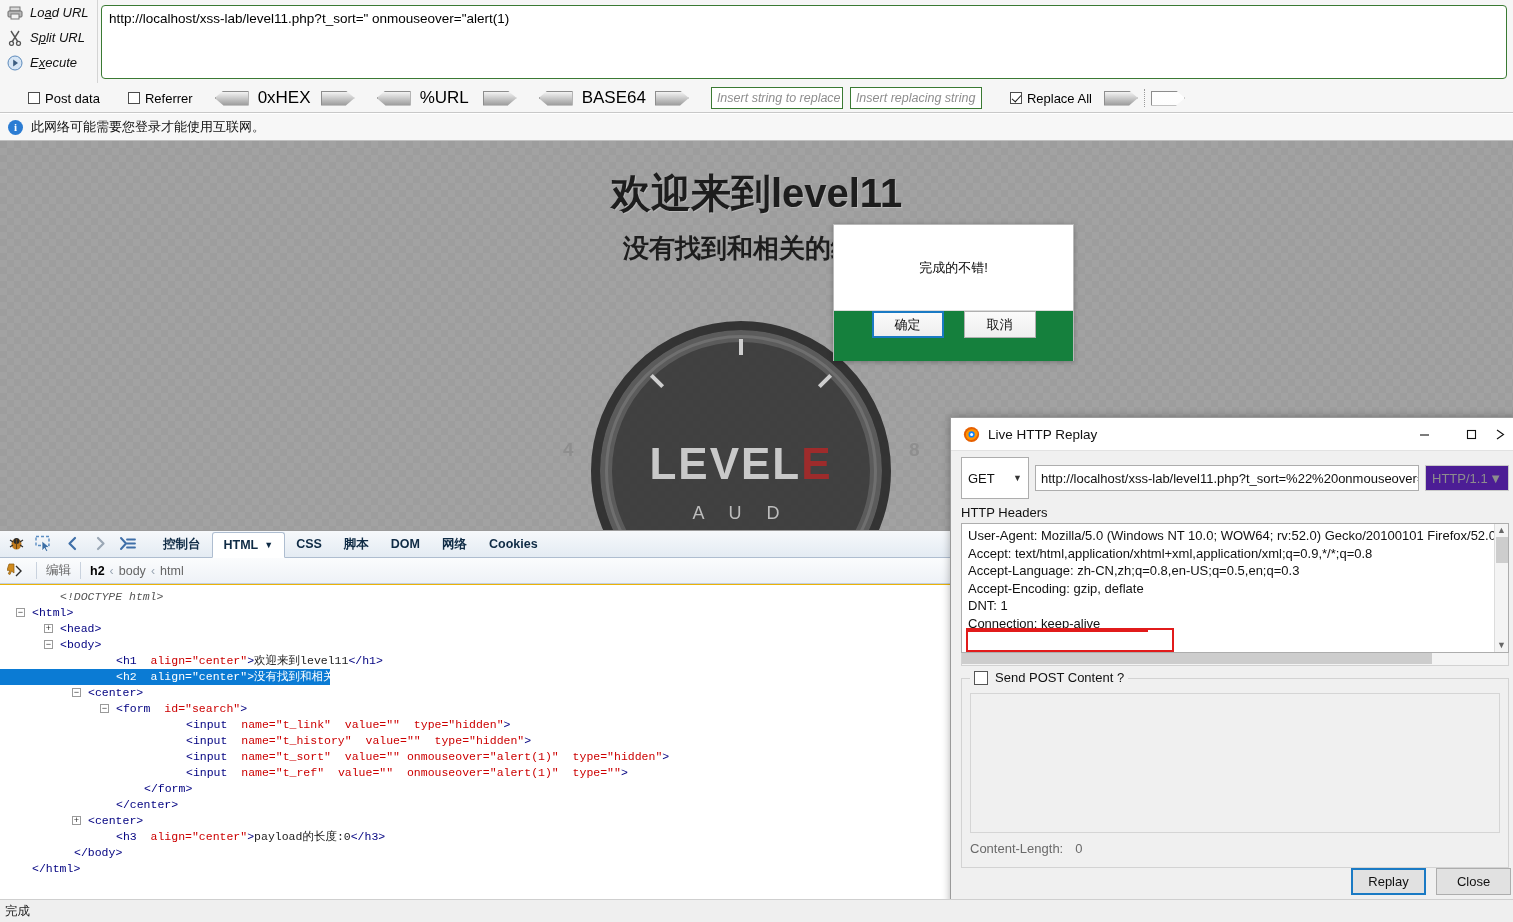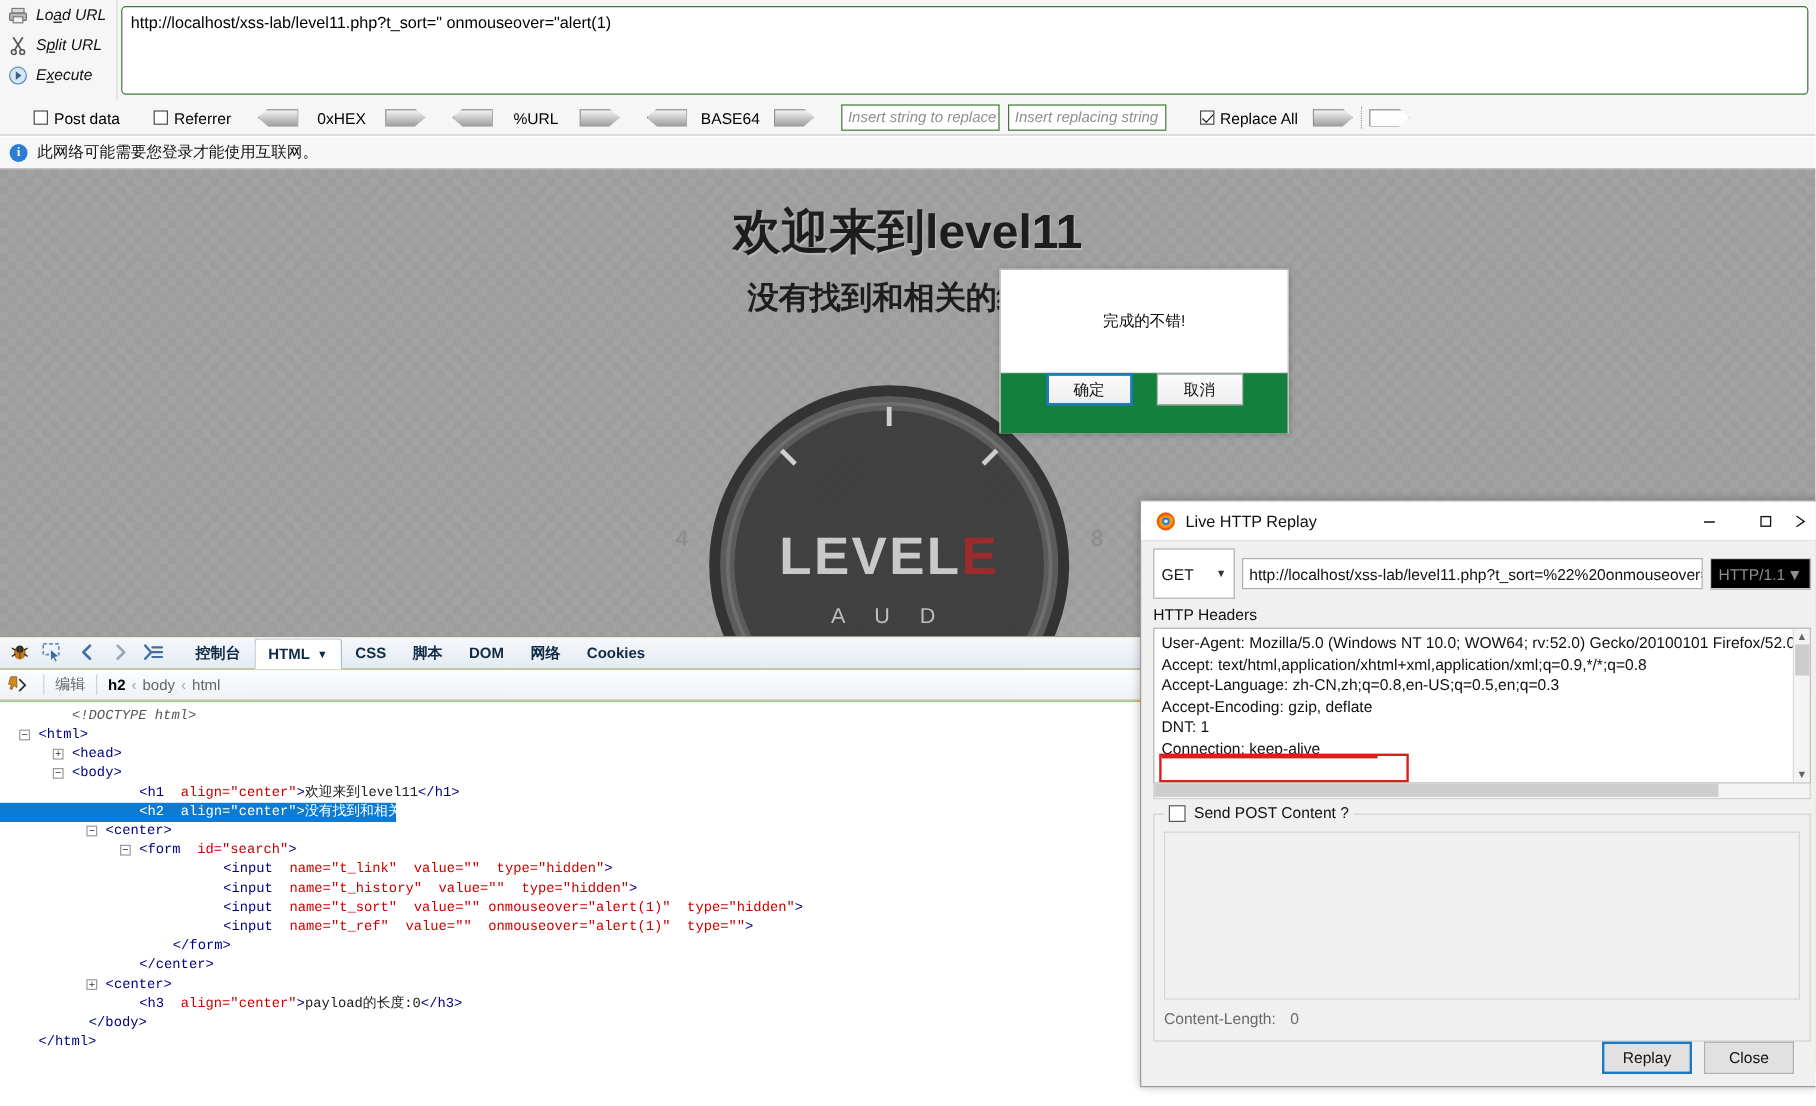--- a/index.html
+++ b/index.html
@@ -50,21 +50,21 @@
   .chk-group{ display:flex; align-items:center; gap:5px; margin-left:28px; }
   .arrow-l, .arrow-r {
     width:34px; height:15px; flex:none;
     background:linear-gradient(#f3f3f3,#9d9d9d);
     border:1px solid #8d8d8d;
   }
   .arrow-l { clip-path: polygon(0% 50%, 26% 0%, 100% 0%, 100% 100%, 26% 100%); }
   .arrow-r { clip-path: polygon(0% 0%, 74% 0%, 100% 50%, 74% 100%, 0% 100%); }
   .arrow-r.hollow { background:linear-gradient(#ffffff,#fdfdfd); }
   .enc-group { display:flex; align-items:center; gap:9px; margin-left:22px; }
-  .enc-label { min-width:54px; text-align:center; font-size:13px; }
+  .enc-label { min-width:54px; font-size:17px; }
   .rep-field {
     height:22px; width:132px; border:1px solid #3a7a33; background:#fff;
     font-style:italic; color:#8e8e8e; font-size:12.5px; padding:2px 5px;
     display:flex; align-items:center; overflow:hidden; white-space:nowrap;
   }
   .vsep { width:1px; height:18px; border-left:1px dotted #9a9a9a; margin:0 6px; }
 
   
   .notify {
     position:absolute; left:0; top:114px; width:1513px; height:27px;
@@ -225,21 +225,21 @@
     font-size:13px; display:flex; align-items:center; padding:0 6px;
     justify-content:space-between; color:#111;
   }
   .sel-method .cv{ font-size:9px; color:#333; }
   .url-in{
     flex:1; height:26px; background:#fff; border:1px solid #adadad;
     font-size:13px; display:flex; align-items:center; padding:0 5px;
     color:#111; overflow:hidden; white-space:nowrap;
   }
   .sel-ver{
-    width:84px; height:26px; background:#000000; border:1px solid #c9c9c9;
+    width:84px; height:26px; background:#4c1d95; border:1px solid #c9c9c9;
     font-size:13px; display:flex; align-items:center; padding:0 6px;
     justify-content:space-between; color:#8d8d8d;
   }
   .hdr-lbl{ font-size:13px; color:#111; margin:6px 0 3px 0; }
   .hdr-box{
     position:relative; height:130px; background:#fff; border:1px solid #adadad;
     font-size:13px; line-height:17.5px; color:#111; padding:3px 6px; overflow:hidden;
   }
   .hdr-box .scroll{
     position:absolute; right:0; top:0; width:14px; height:100%;
@@ -260,21 +260,21 @@
   .grp-legend{
     position:absolute; left:8px; top:-9px; background:#f0f0f0; padding:0 4px;
     display:flex; align-items:center; gap:7px; font-size:13px; color:#111;
   }
   .cbx-lg{ width:14px; height:14px; border:1px solid #555; background:#fff; display:inline-block; }
   .post-area{
     height:140px; background:#f0f0f0; border:1px solid #d5d5d5;
   }
   .clen{ margin-top:8px; font-size:13px; color:#6a6a6a; display:flex; gap:12px; }
   .lhr-foot{
-    position:absolute; right:24px; bottom:10px; display:flex; gap:10px;justify-content:center;
+    position:absolute; right:8px; bottom:10px; display:flex; gap:10px;justify-content:center;
   }
   .lhr-btn{
     width:75px; height:27px; font-size:13px; color:#111;
     background:#e1e1e1; border:1px solid #adadad;
     display:flex; align-items:center; justify-content:center; cursor:default;
   }
   .lhr-btn.primary{ border:2px solid #1a7ac4; background:#e1e1e1; }
 
   
   .statusbar{
@@ -574,14 +574,17 @@
         </div>
       </div>
     </div>
 
     <div class="lhr-foot">
       <div class="lhr-btn primary">Replay</div>
       <div class="lhr-btn">Close</div>
     </div>
   </div>
 
+  <div class="statusbar">
+    <span>完成</span>
+  </div>
 
 </div>
 
 </body></html>

